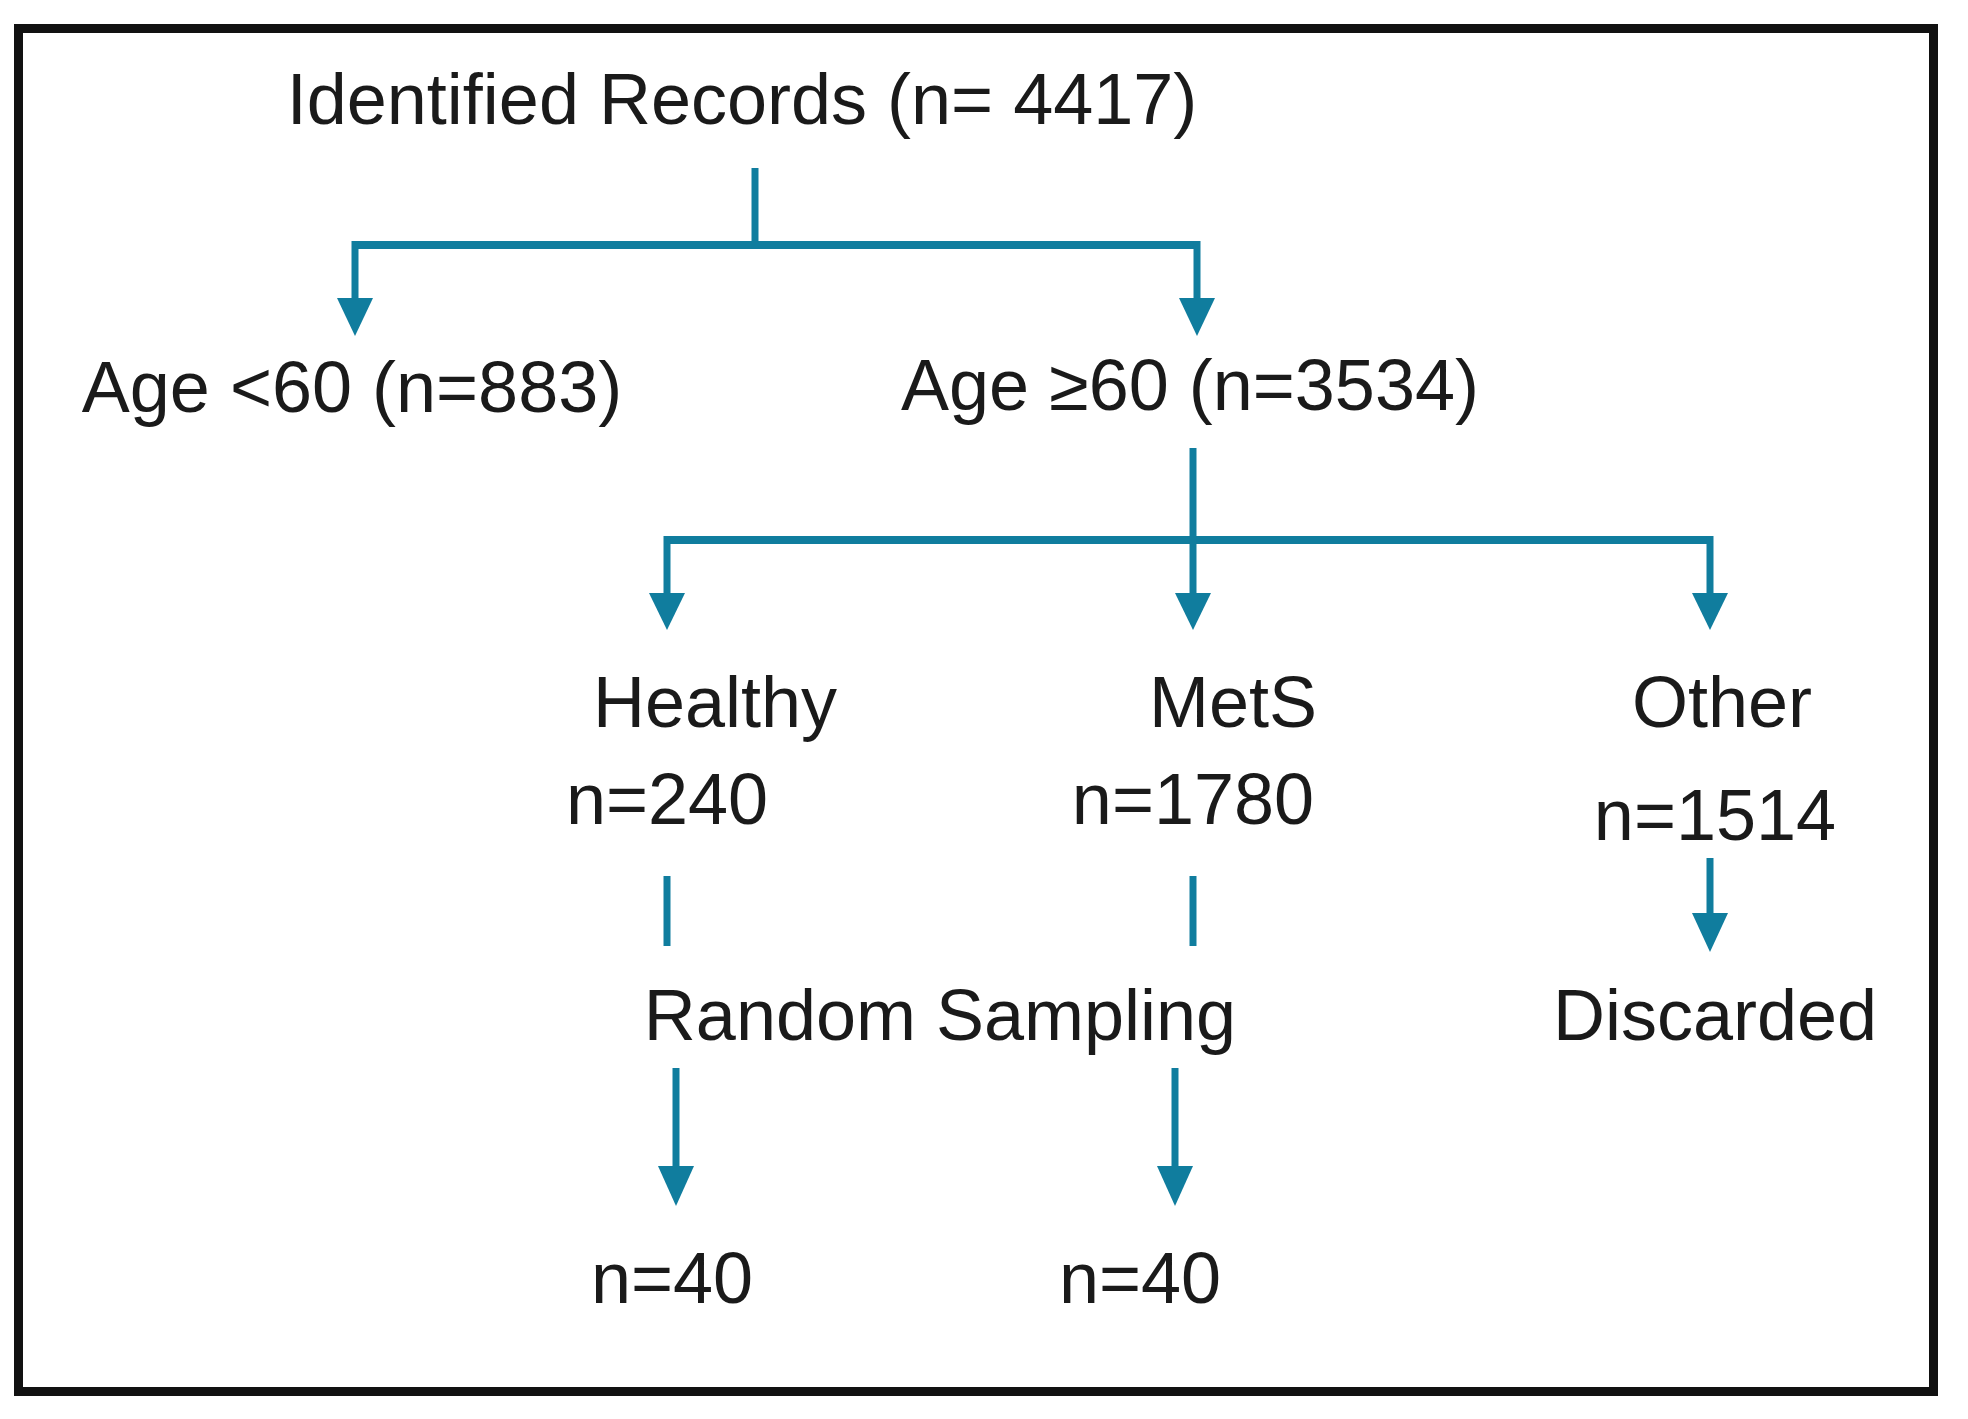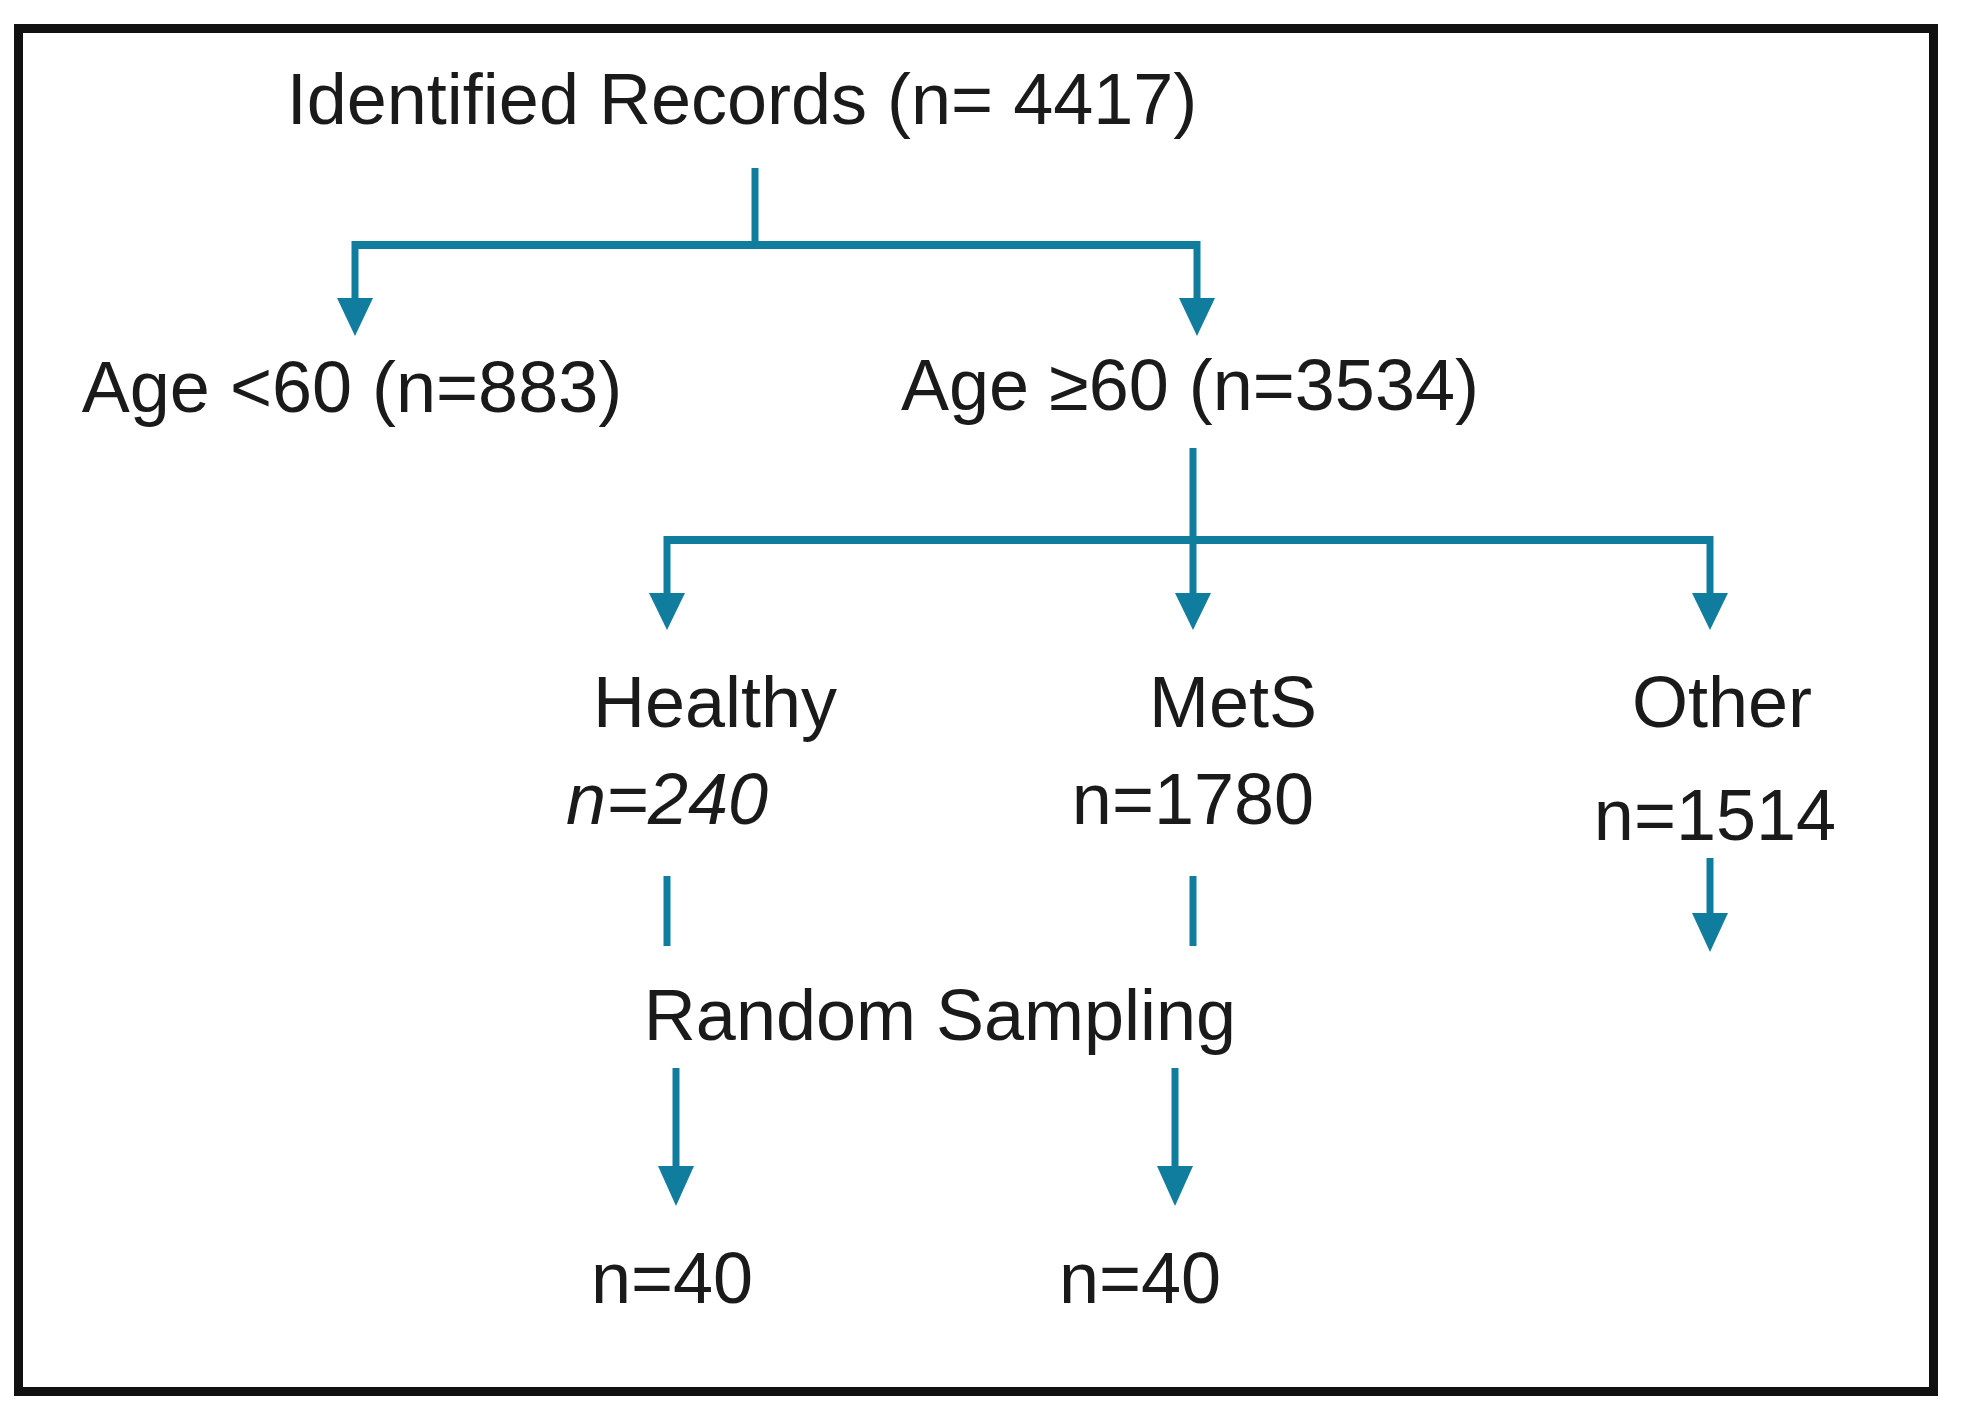--- a/index.html
+++ b/index.html
@@ -102,28 +102,29 @@
     </g>
   </svg>
 
   <div class="label" style="left:742px; top:100px;">Identified Records (n= 4417)</div>
 
   <div class="label" style="left:352px; top:388px;">Age &lt;60 (n=883)</div>
 
   <div class="label" style="left:1190px; top:386px;">Age ≥60 (n=3534)</div>
 
   <div class="label" style="left:667px; top:703px;margin-left:48px;">Healthy</div>
-  <div class="label" style="left:667px; top:800px;font-style:italic;">n=240</div>
+  <div class="label" style="left:667px; top:800px;">n=240</div>
 
   <div class="label" style="left:1193px; top:703px;margin-left:40px;">MetS</div>
   <div class="label" style="left:1193px; top:800px;">n=1780</div>
 
   <div class="label" style="left:1710px; top:703px;margin-left:12px;">Other</div>
   <div class="label" style="left:1715px; top:816px;">n=1514</div>
 
   <div class="label" style="left:940px; top:1016px;">Random Sampling</div>
 
+  <div class="label" style="left:1715px; top:1016px;">Discarded</div>
 
   <div class="label" style="left:672px; top:1279px;">n=40</div>
 
   <div class="label" style="left:1140px; top:1279px;">n=40</div>
 
 </div>
 
 </body></html>

